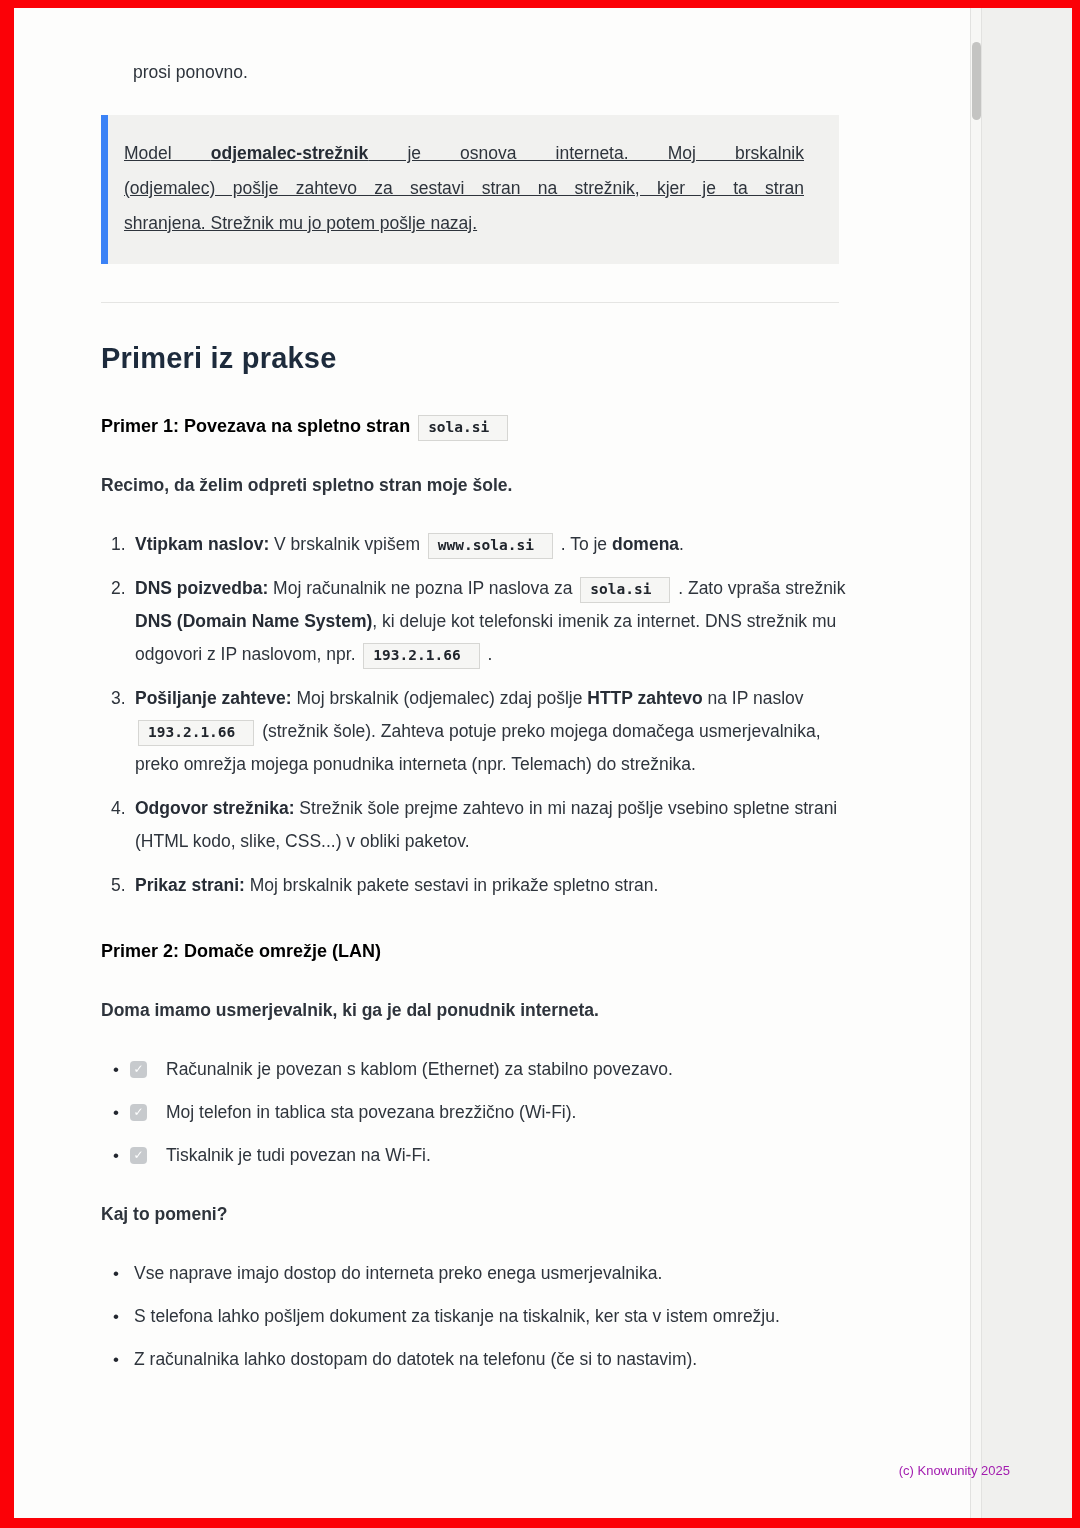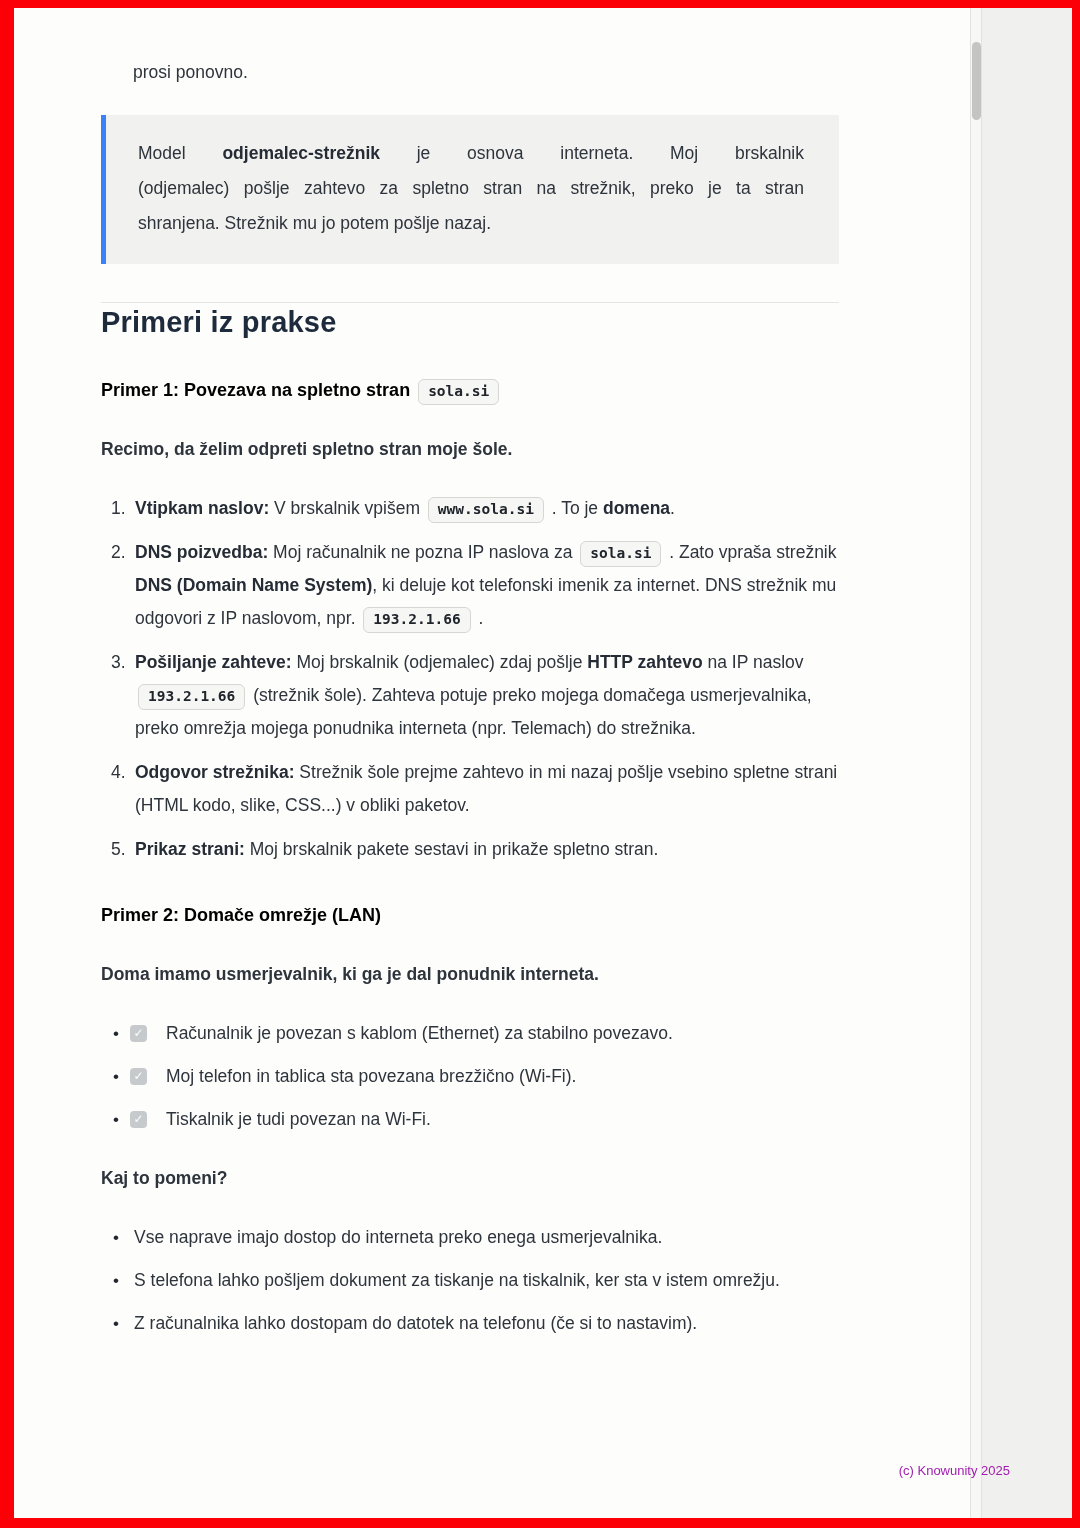--- a/index.html
+++ b/index.html
@@ -37,48 +37,50 @@
     color:#2e343c;
     font-size:17.5px;
     line-height:33px;
   }
   .leading-par { margin-left:32px; }
   
   .callout {
     margin-top:26px;
     width:738px;
     background:#f1f1ef;
-    border-left:5px solid #3b82f6;
-    padding:21px 35px 23px 32px;
+    border-left:7px solid #3b82f6;
+    padding:21px 35px 23px 16px;
     line-height:35px;
+    text-decoration:underline;
   }
   .callout-line { text-align:justify; }
   .callout-line.stretch { text-align-last:justify; }
   b, .bold { font-weight:700; color:#262c35; }
   hr.divider {
     border:none; border-top:1px solid #e5e5e3;
     margin-top:38px; width:738px;
   }
   h1.section-title {
+    margin-top:36px;
     font-size:29px; line-height:38px; font-weight:700;
     color:#1d2b3c;
     letter-spacing:0.2px;
   }
   .subhead { margin-top:33px; font-size:18px; }
   .subhead b { color:#000000;margin-top:34px; }
   p.par { margin-top:26px;font-weight:bold; }
   .chip {
     display:inline-block;
     font-family:"DejaVu Sans Mono","Liberation Mono",monospace;
     font-size:14.5px; font-weight:700;
     color:#20252c;
     background:#f6f6f4;
     border:1px solid #d6d6d3;
-    border-radius:6px;
-    padding:2px 9px 3px 9px;
+    border-radius:0;
+    padding:2px 18px 3px 9px;
     line-height:19px;
     margin:0 3px;
     white-space:nowrap;
     vertical-align:baseline;
   }
   ol.steps { margin-top:26px; list-style:none; }
   ol.steps li { position:relative; padding-left:34px; margin-bottom:11px; }
   ol.steps .num { position:absolute; left:10px; top:0; }
   ul.plain { list-style:none; }
   ul.plain li { position:relative; margin-bottom:10px; }
@@ -108,21 +110,21 @@
 <body>
 
 <div class="page">
 
   <div class="content">
 
     <p class="leading-par">prosi ponovno.</p>
 
     <div class="callout">
       <div class="callout-line stretch"><span>Model </span><b>odjemalec-strežnik</b><span> je osnova interneta. Moj brskalnik</span></div>
-      <div class="callout-line stretch">(odjemalec) pošlje zahtevo za spletno stran na strežnik, preko je ta stran</div>
+      <div class="callout-line stretch">(odjemalec) pošlje zahtevo za sestavi stran na strežnik, kjer je ta stran</div>
       <div class="callout-line">shranjena. Strežnik mu jo potem pošlje nazaj.</div>
     </div>
 
     <hr class="divider">
 
     <h1 class="section-title">Primeri iz prakse</h1>
 
     <p class="subhead"><b>Primer 1: Povezava na spletno stran</b> <code class="chip">sola.si</code></p>
 
     <p class="par">Recimo, da želim odpreti spletno stran moje šole.</p>

